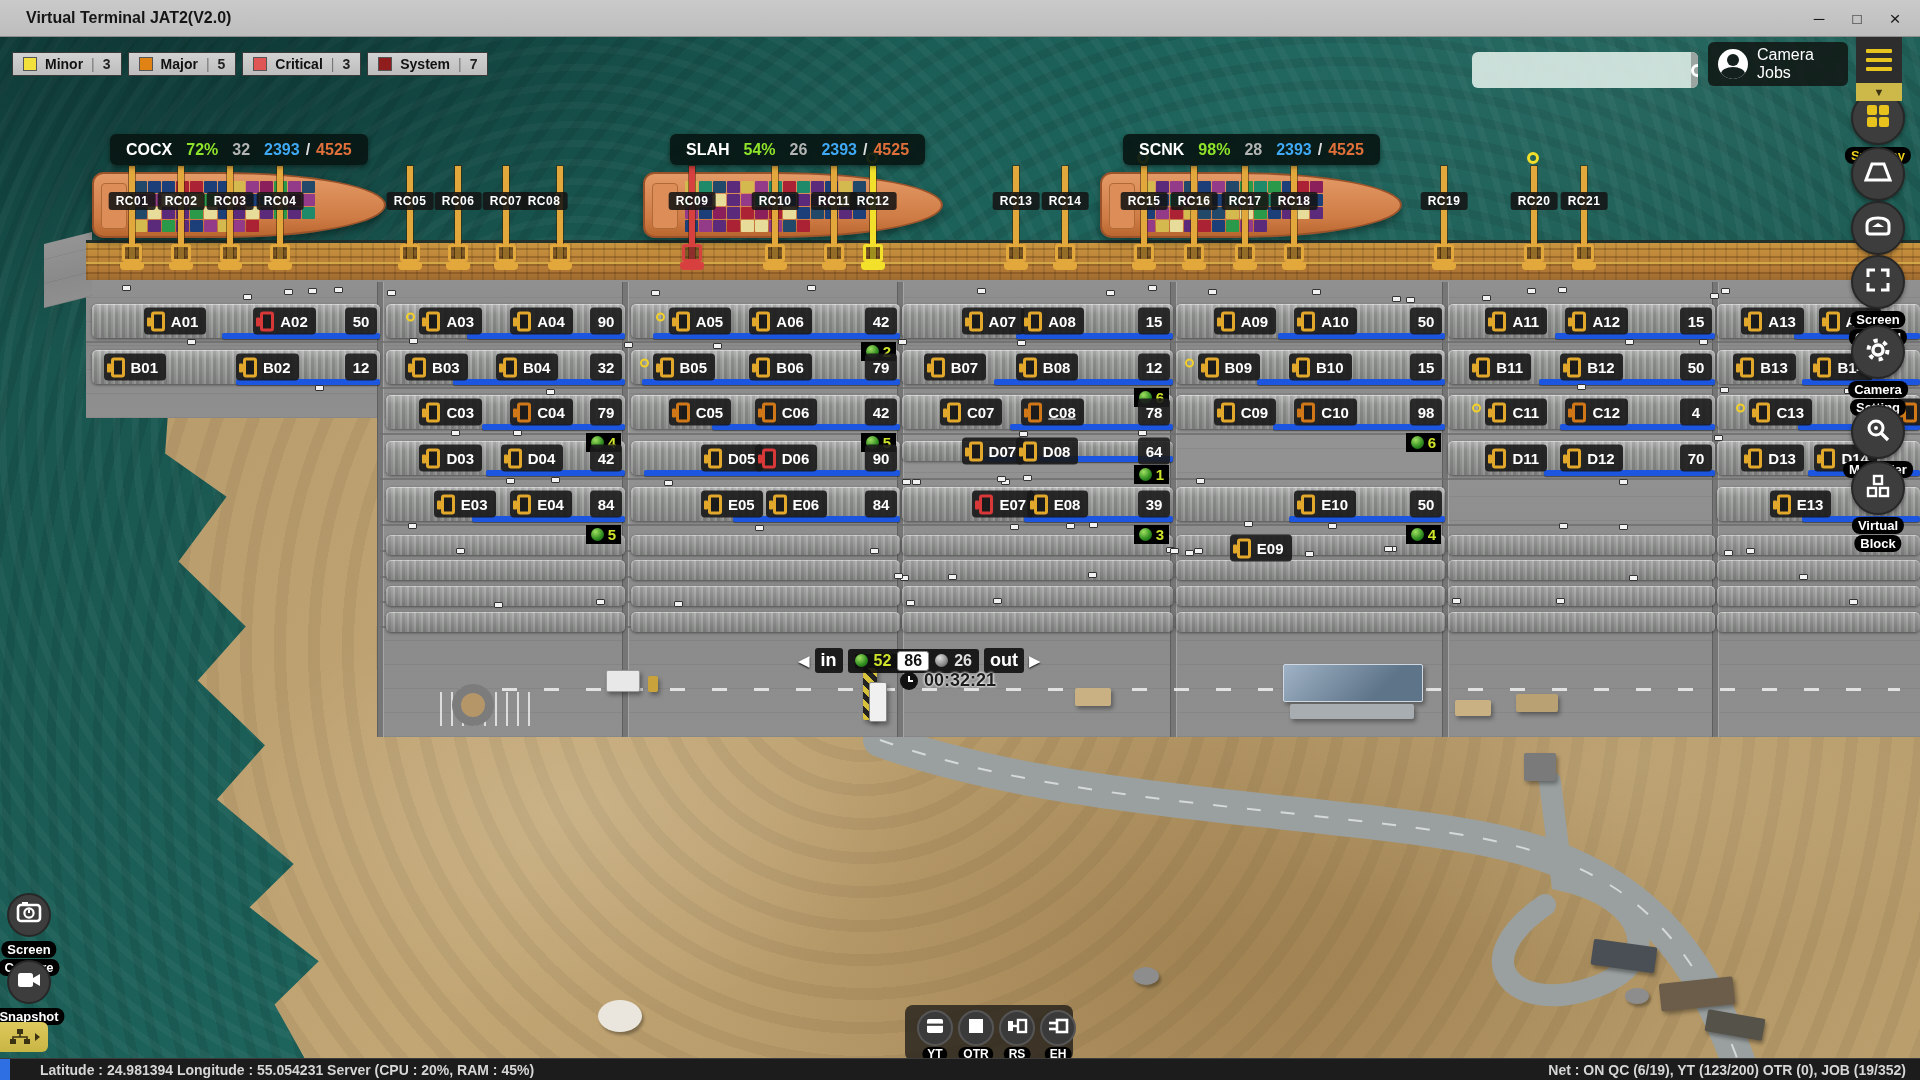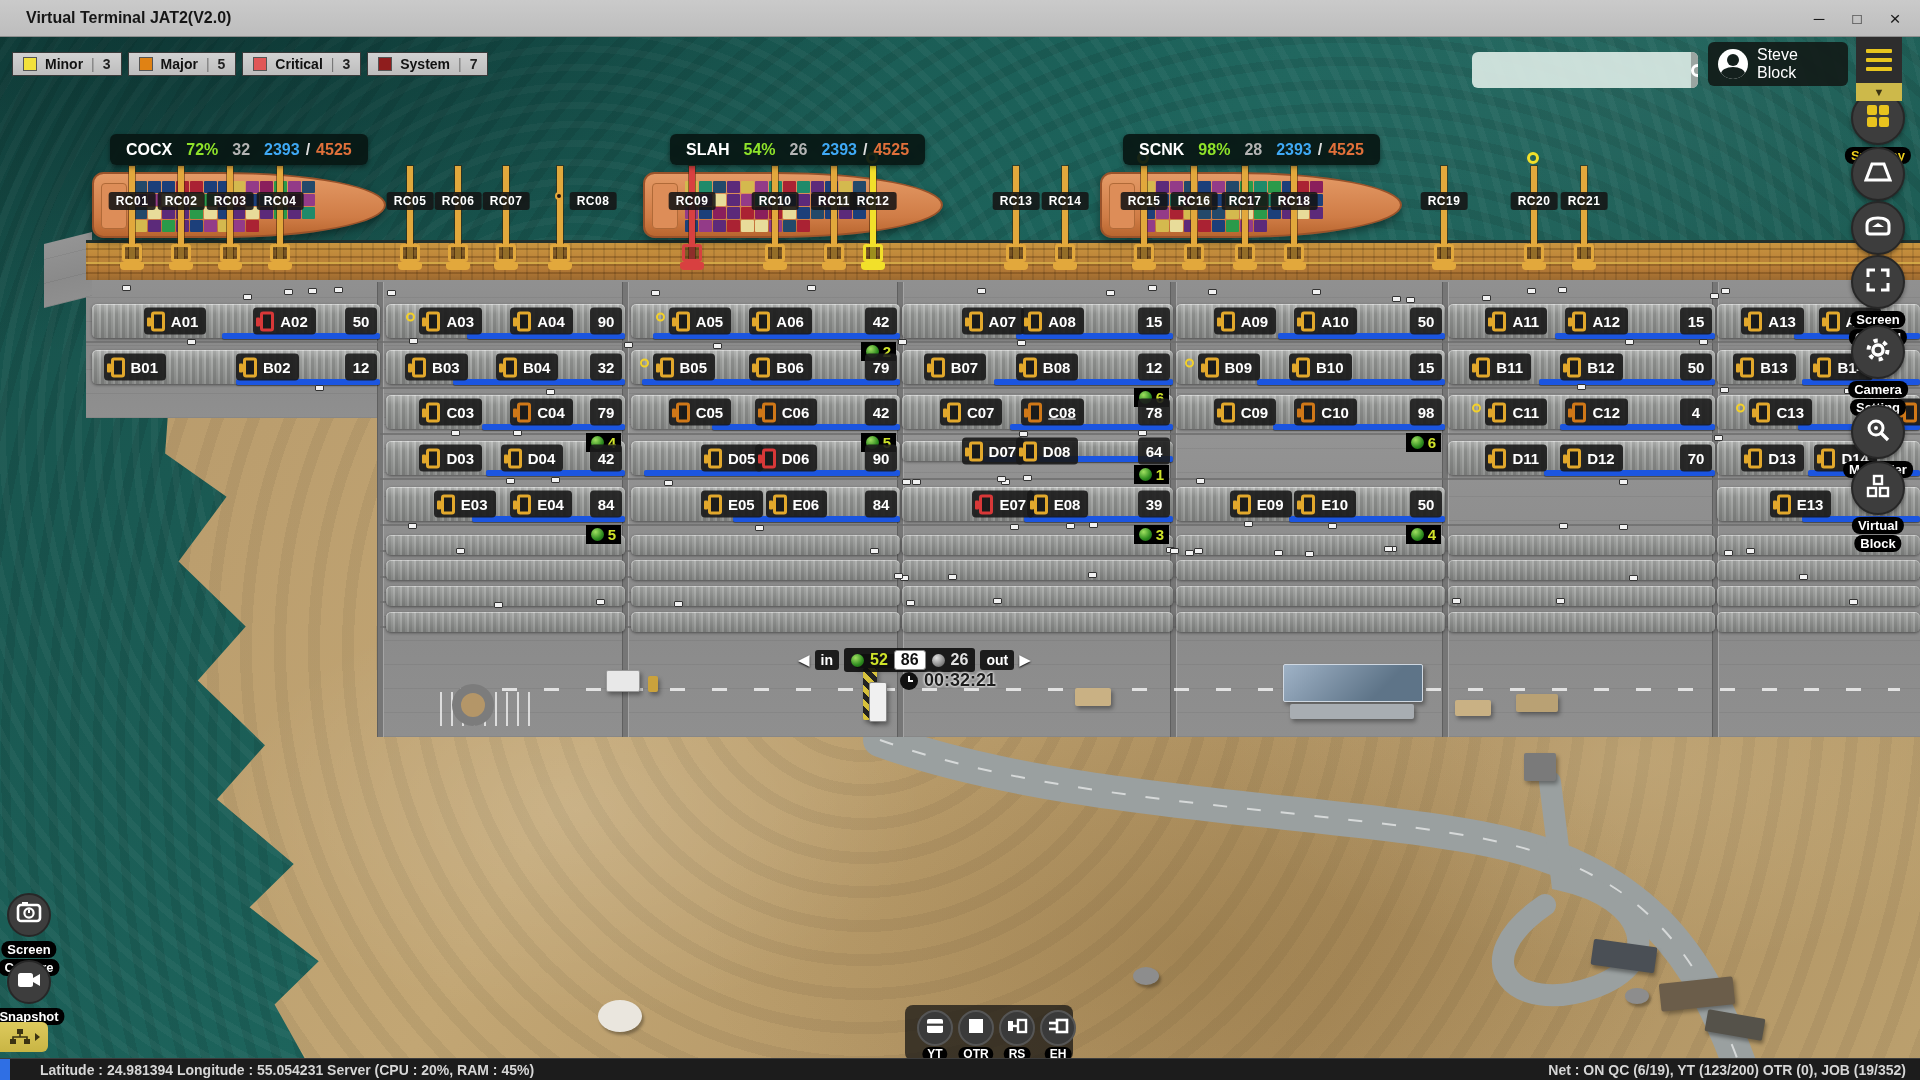--- a/index.html
+++ b/index.html
@@ -82,21 +82,21 @@
     border-radius:4px;color:#fff;font-weight:bold;font-size:15px;display:flex;align-items:center;justify-content:center;padding:0 6px;z-index:3;}
   .grn{position:absolute;right:4px;bottom:-23px;height:19px;background:#000;color:#cfe32a;font-weight:bold;font-size:15px;
     display:flex;align-items:center;gap:4px;padding:0 5px;z-index:3;}
   .ball{width:13px;height:13px;border-radius:50%;background:radial-gradient(circle at 35% 30%,#9fe060,#2c8a1e 60%,#14500c);flex:0 0 auto;}
   .ball.gray{background:radial-gradient(circle at 35% 30%,#e0e0e0,#8a8a8a 60%,#4a4a4a);}
   .truck{position:absolute;width:9px;height:6px;background:#f2f2f2;border:1px solid #333;border-radius:1px;}
 
   
   #gate{position:absolute;left:798px;top:648px;display:flex;align-items:center;gap:5px;z-index:5;}
   #gate .arrow{color:#fff;font-size:15px;text-shadow:0 1px 2px #000;}
-  .gchip{background:rgba(15,15,15,.9);color:#fff;font-weight:bold;font-size:14px;border-radius:3px;padding:2px 6px;}
+  .gchip{background:rgba(15,15,15,.9);color:#fff;font-weight:bold;font-size:18px;border-radius:3px;padding:2px 6px;}
   #gate-bar{background:rgba(10,10,10,.88);border-radius:3px;display:flex;align-items:center;gap:6px;padding:2px 7px;}
   .g-in{color:#cfe32a;font-weight:bold;font-size:16px;}
   .g-out{color:#e2e2e2;font-weight:bold;font-size:16px;}
   .g-bay{background:#fff;color:#111;font-weight:bold;font-size:16px;border-radius:3px;padding:0 6px;border:1px solid #888;}
   #clock{position:absolute;left:900px;top:670px;display:flex;align-items:center;gap:6px;z-index:5;}
   .clock-face{width:18px;height:18px;border-radius:50%;background:#111;position:relative;flex:0 0 auto;}
   .clock-face::before{content:"";position:absolute;left:8px;top:4px;width:2px;height:6px;background:#fff;}
   .clock-face::after{content:"";position:absolute;left:8px;top:8px;width:5px;height:2px;background:#fff;}
   #clock .time{font-weight:bold;font-size:18px;color:#1d1d1d;text-shadow:0 0 3px #fff,0 0 3px #fff;}
 
@@ -430,21 +430,21 @@
         <div class="trolley"></div>
         <div class="base"></div>
       </div>
       <div class="rc-label" style="left: 506px;">RC07</div>
       <div class="crane" style="left: 560px; --cc: #e2a83c;">
         <div class="mast"></div>
         <div class="hub"></div>
         <div class="trolley"></div>
         <div class="base"></div>
       </div>
-      <div class="rc-label" style="left: 593px;">RC08</div>
+      <div class="rc-label" style="left: 544px;">RC08</div>
       <div class="crane" style="left: 692px; --cc: #d84040;">
         <div class="mast"></div>
         <div class="hub"></div>
         <div class="trolley"></div>
         <div class="base"></div>
       </div>
       <div class="rc-label" style="left: 692px;">RC09</div>
       <div class="crane" style="left: 775px; --cc: #e2a83c;">
         <div class="mast"></div>
         <div class="hub"></div>
@@ -858,21 +858,21 @@
             <span>C10</span>
           </div>
           <div class="cnt">98</div>
           <div class="grn">
             <div class="ball"></div>
             <span>6</span>
           </div>
         </div>
         <div class="blockrow" style="top: 205px; height: 34px;">
           <div class="bluebar" style="width: 58%;"></div>
-          <div class="chip" style="left: 20%;">
+          <div class="chip" style="left: 20%; margin-top: 44px;">
             <div class="cicon" style="--c: #e2a82c;"></div>
             <span>E09</span>
           </div>
           <div class="chip" style="left: 44%;">
             <div class="cicon" style="--c: #e2a82c;"></div>
             <span>E10</span>
           </div>
           <div class="cnt">50</div>
           <div class="grn">
             <div class="ball"></div>
@@ -1173,21 +1173,21 @@
 
   <div id="searchbox">
     <input id="search-input" placeholder="" style="">
     <span id="search-btn">
         <span class="mag"></span>
       </span>
   </div>
 
   <div id="userpanel">
     <span class="avatar"></span>
-    <span id="username">Steve Block</span>
+    <span id="username">Camera Jobs</span>
   </div>
 
   <div id="menu-btn">
     <i></i>
       <i></i>
       <i></i>
   </div>
   <div id="menu-sub">▼</div>
 
   <div id="side-icons">

